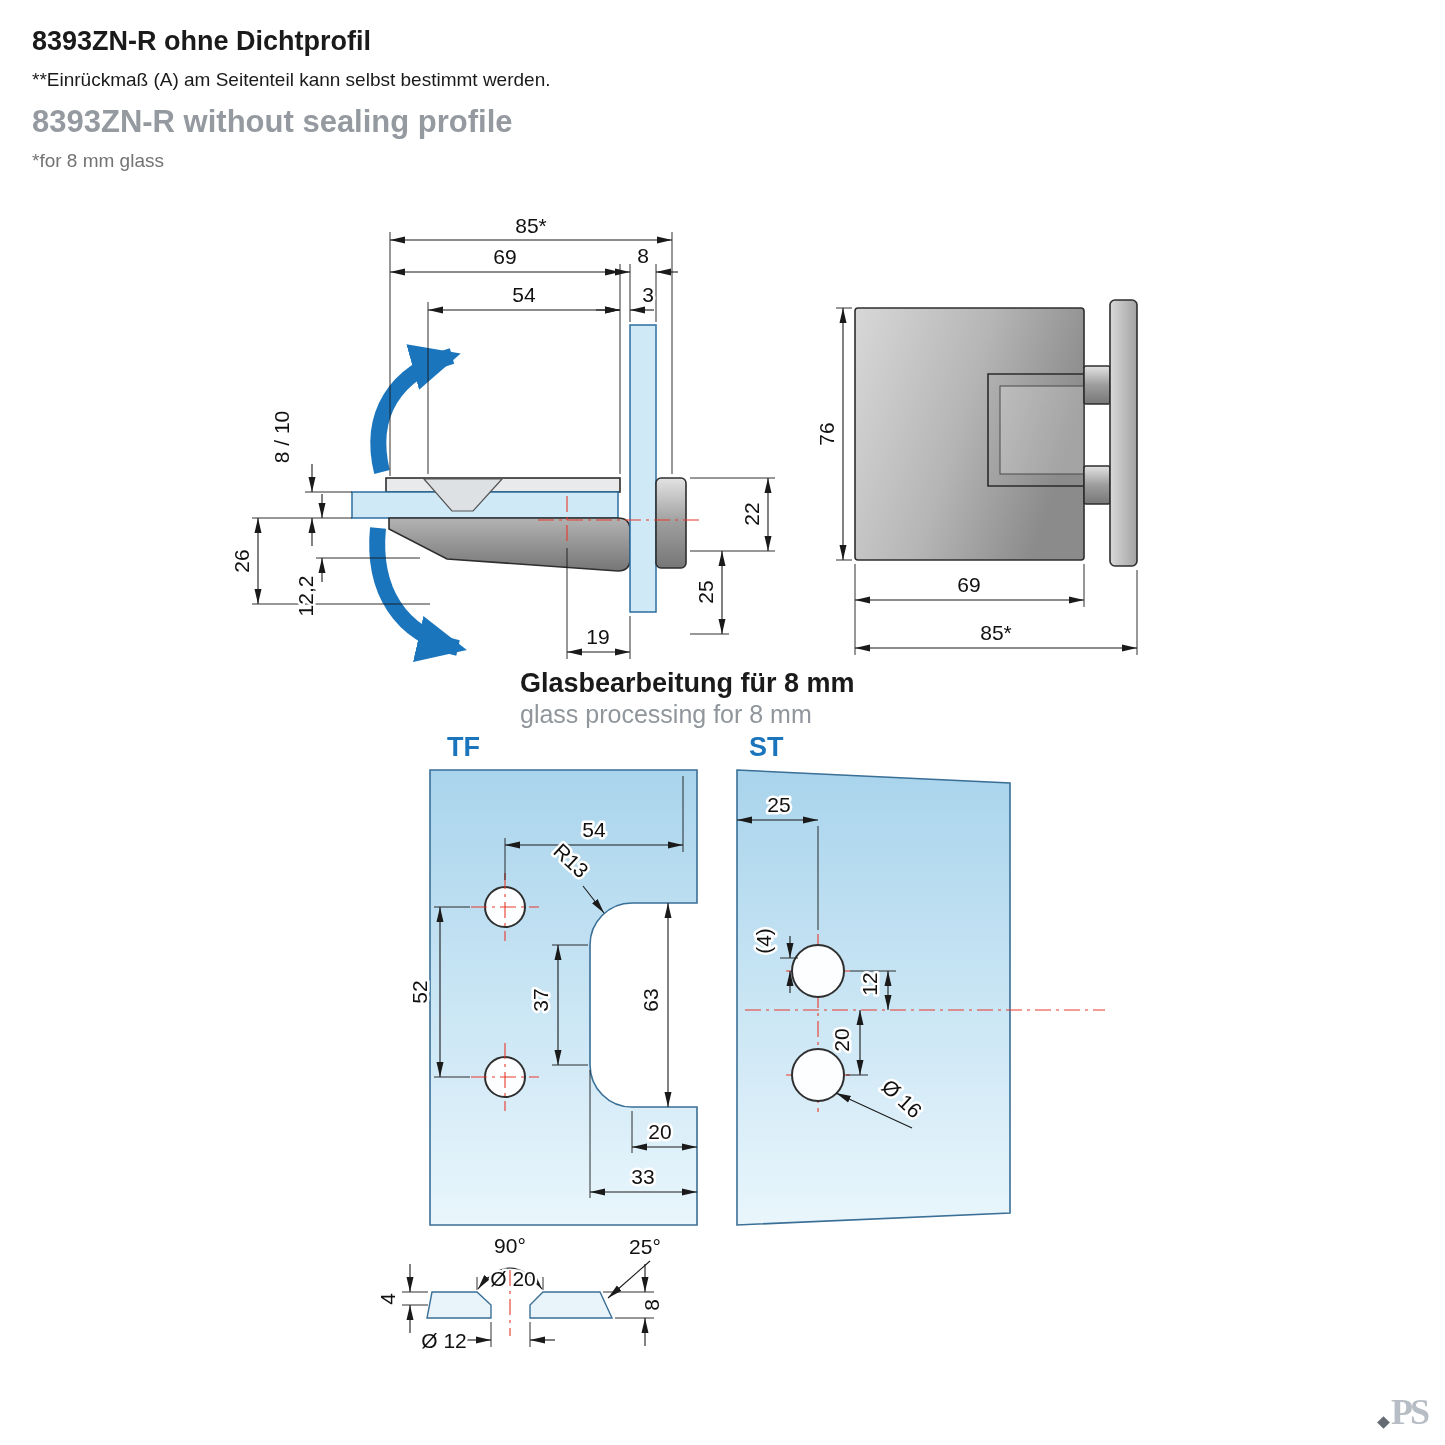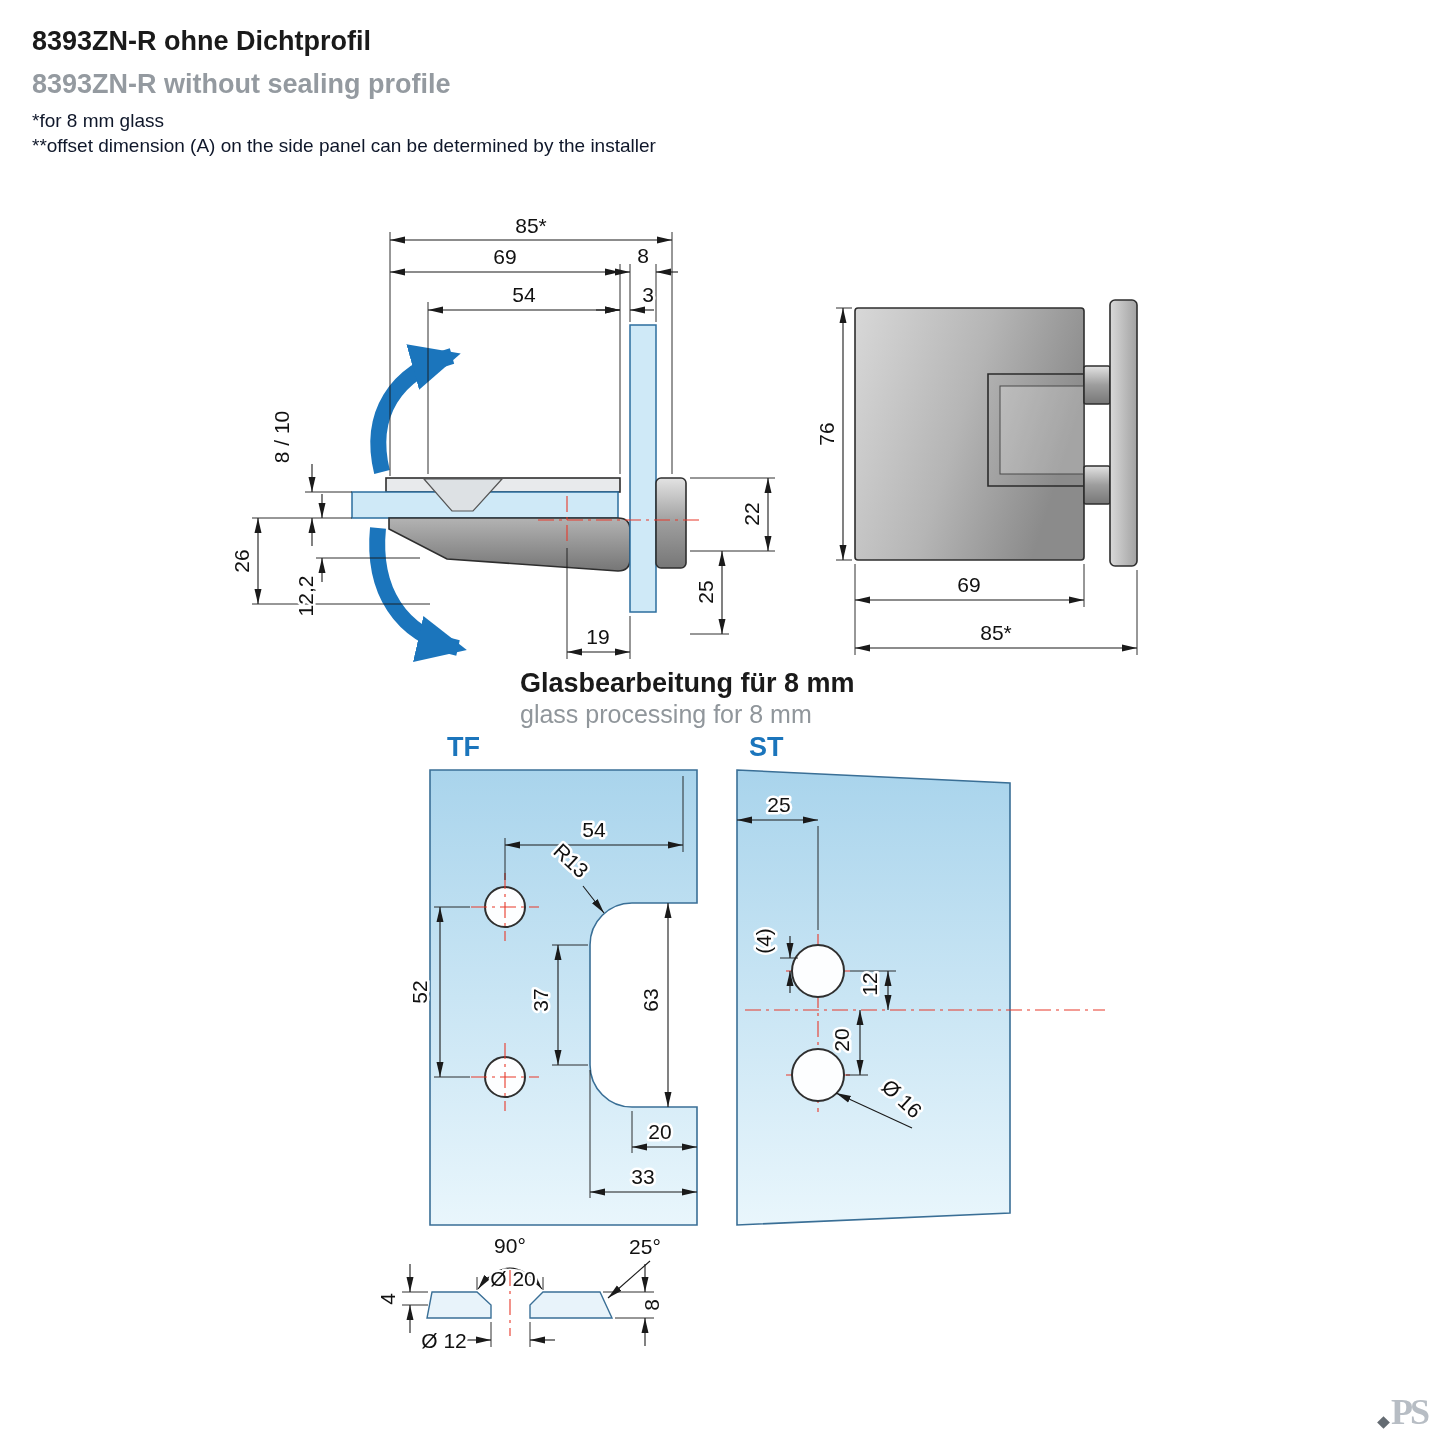--- a/index.html
+++ b/index.html
@@ -1,22 +1,22 @@
 <!DOCTYPE html>
 <html><head>
 <meta charset="utf-8">
 <style>
   html,body{margin:0;padding:0;background:#fff;}
   .page{position:relative;width:1445px;height:1445px;background:#fff;overflow:hidden;
         font-family:"Liberation Sans",sans-serif;color:#1a1a1a;}
   .hdr{position:absolute;left:32px;top:26px;}
   .h-de{font-size:27px;font-weight:bold;color:#1a1a1a;margin:0 0 10px 0;}
   .note-de{font-size:19px;color:#1a1a1a;line-height:25px;}
-  .h-en{font-size:27px;font-weight:bold;color:#949aa0;margin:12px 0 8px 0;}
-  .note-en{font-size:19px;color:#0f172a;line-height:25px;}
+  .h-en{font-size:31px;font-weight:bold;color:#949aa0;margin:12px 0 8px 0;}
+  .note-en{font-size:19px;color:#737373;line-height:25px;}
   svg.draw{position:absolute;left:0;top:0;}
   svg text{font-family:"Liberation Sans",sans-serif;}
   .dt{font-size:21px;fill:#111;text-anchor:middle;paint-order:stroke;stroke:#fff;stroke-width:5px;stroke-linejoin:round;}
   .cap-de{font-size:27px;font-weight:600;fill:#1a1a1a;}
   .cap-en{font-size:25px;fill:#90969b;}
   .blab{font-size:27px;font-weight:bold;fill:#1b75bc;}
   .ol{stroke:#2e2e2e;stroke-width:1.6;}
   .dim{stroke:#1a1a1a;stroke-width:1.1;fill:none;}
   .ext{stroke:#1a1a1a;stroke-width:0.9;fill:none;}
   .red{stroke:#e8392a;stroke-width:1.1;fill:none;stroke-dasharray:16 5 3 5;}
@@ -25,23 +25,23 @@
   .ps-mark{position:absolute;left:-12px;bottom:6px;width:9px;height:9px;background:#646b72;
            transform:rotate(45deg);}
 </style>
 </head>
 <body>
 
 <div class="page">
 
   <div class="hdr">
     <div class="h-de">8393ZN-R ohne Dichtprofil</div>
+    <div class="note-de">**Einrückmaß (A) am Seitenteil kann selbst bestimmt werden.</div>
     <div class="h-en">8393ZN-R without sealing profile</div>
     <div class="note-en">*for 8 mm glass</div>
-    <div class="note-en">**offset dimension (A) on the side panel can be determined by the installer</div>
   </div>
 
   <svg class="draw" width="1445" height="1445" viewBox="0 0 1445 1445">
     <defs>
       <marker id="arr" viewBox="0 0 12 12" refX="12" refY="6" markerWidth="15" markerHeight="15" markerUnits="userSpaceOnUse" orient="auto-start-reverse">
         <path d="M0,3.2 L12,6 L0,8.8 Z" fill="#1a1a1a"></path>
       </marker>
       <marker id="bluearr" viewBox="0 0 12 12" refX="9" refY="6" markerWidth="3.4" markerHeight="3.4" orient="auto">
         <path d="M0,0.8 L11,6 L0,11.2 Z" fill="#1b75bc"></path>
       </marker>

